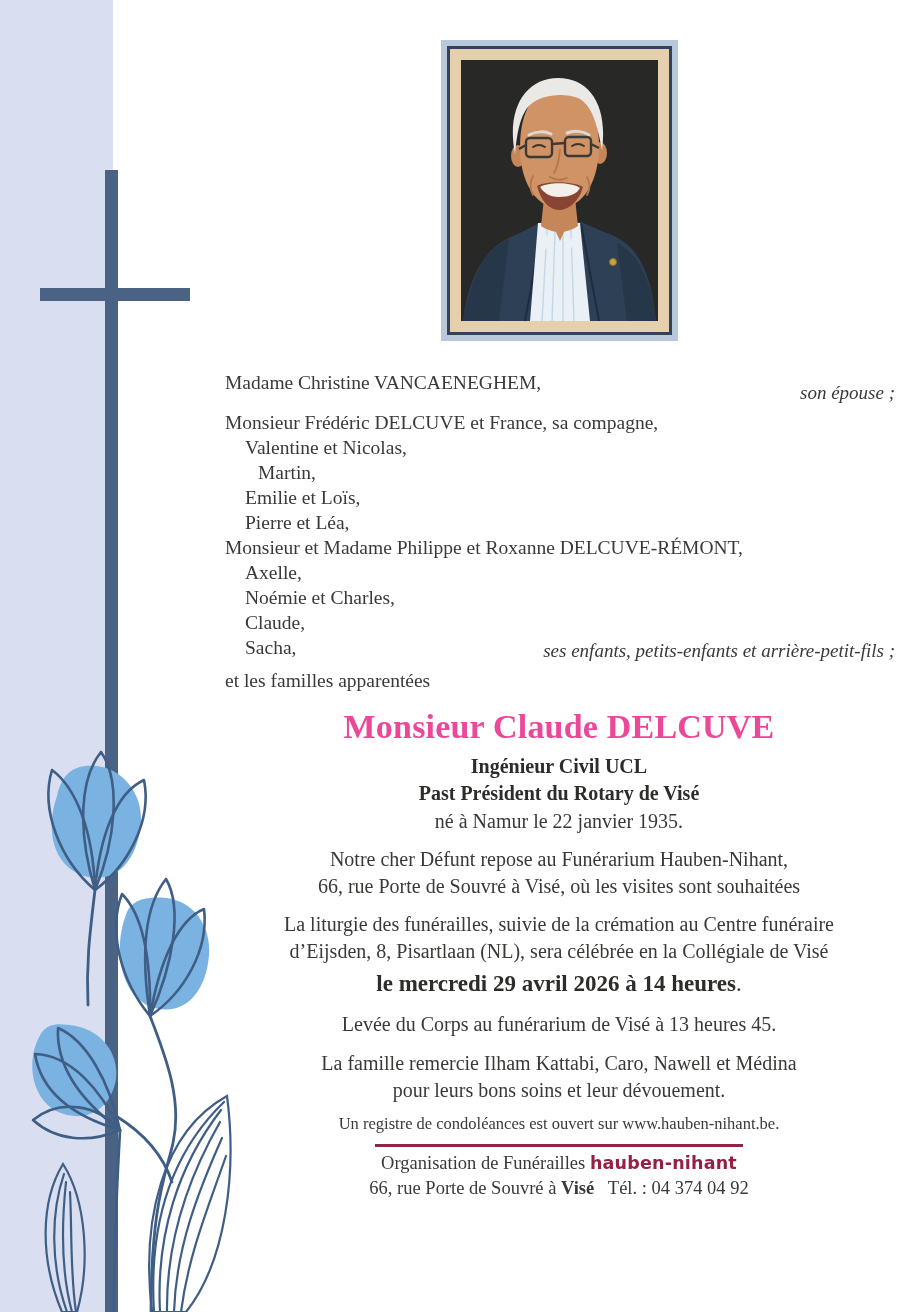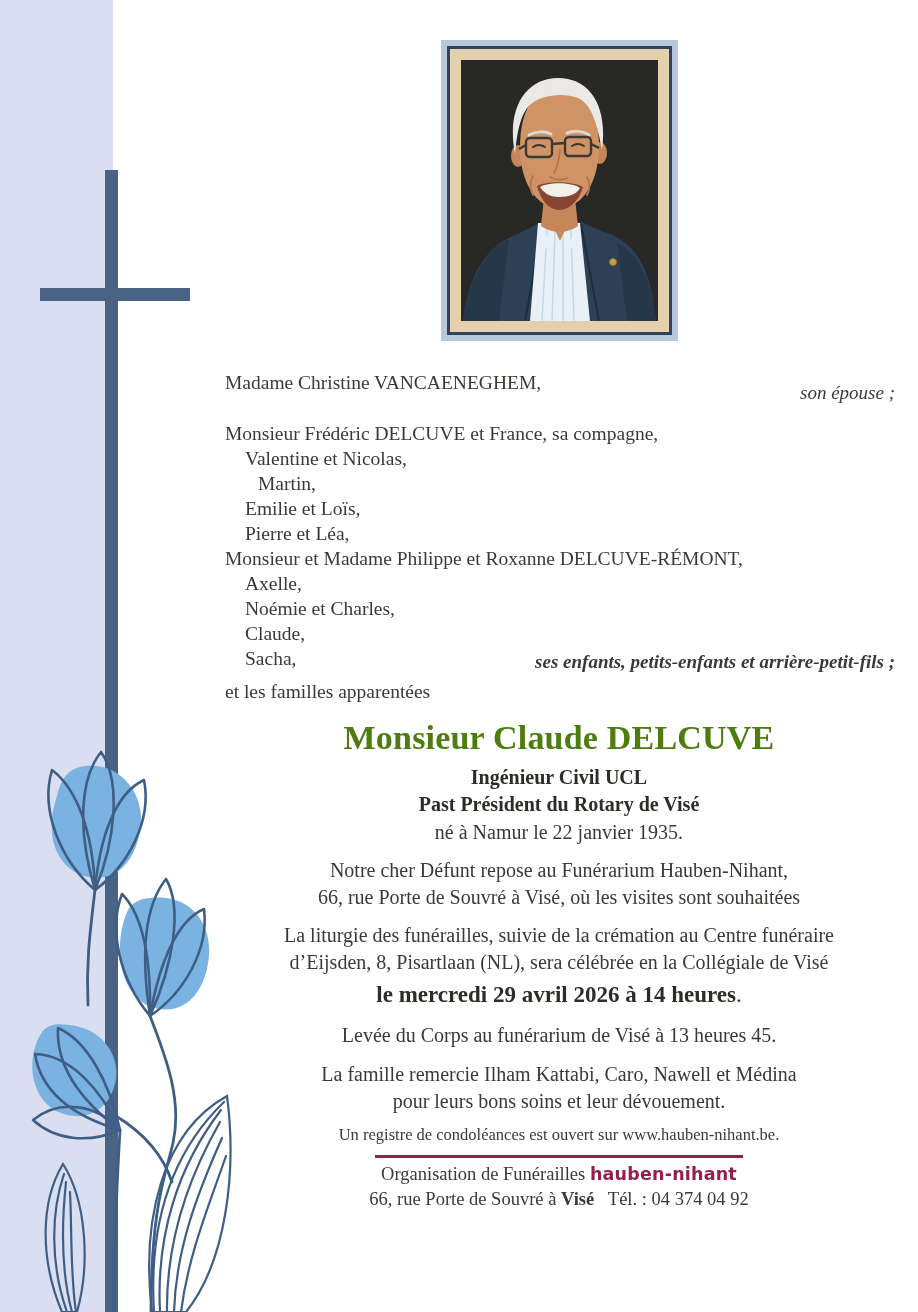--- a/index.html
+++ b/index.html
@@ -28,29 +28,29 @@
   .glasses{fill:none;stroke:#3b3a36;stroke-width:2.4;}
   .facemark{fill:none;stroke:#b5764b;stroke-width:1.8;stroke-linecap:round;}
   .brow{fill:none;stroke:#ddd9d2;stroke-width:3;stroke-linecap:round;}
   .eye{fill:none;stroke:#40322a;stroke-width:2;stroke-linecap:round;}
 
   .content{position:absolute;left:200px;top:361px;width:718px;}
   .r{font-size:19.5px;line-height:25px;padding-left:25px;}
   .ind1{padding-left:45px;} .ind2{padding-left:58px;}
   .split{display:flex;justify-content:space-between;align-items:flex-end;padding-right:23px;}
   .split > .lead{padding-left:0;}
-  .row1{margin-top:9px;margin-bottom:26px;}
+  .row1{margin-top:9px;margin-bottom:15px;}
   .note{font-style:italic;font-size:19px;white-space:nowrap;}
   .note-spouse{position:relative;top:10px;}
-  .note-children{position:relative;top:3px;font-weight:bold;}
+  .note-children{position:relative;top:3px;}
   .families{margin-top:8px;}
   .c{text-align:center;}
   .intro{font-size:20px;line-height:27px;}
   .intro-block{margin-top:11px;}
-  .title{margin-top:12px;font-size:34px;line-height:43px;font-weight:bold;color:#4d7c0f;letter-spacing:0.2px;}
+  .title{margin-top:12px;font-size:34px;line-height:43px;font-weight:bold;color:#ec4899;letter-spacing:0.2px;}
   .sub{font-size:20px;line-height:27px;font-weight:bold;color:#2e2c29;}
   .sub-block{margin-top:5px;}
   .birth{font-size:20px;line-height:27px;margin-top:1px;}
   .para{margin-top:11px;font-size:20px;line-height:27px;}
   .boldline-a{font-size:20.5px;font-weight:bold;line-height:28px;color:#2e2c29;}
   .boldline-a .dot,.boldline-b .dot{font-weight:normal;}
   .boldline-b{font-size:23px;font-weight:bold;line-height:31px;margin-top:3px;color:#2e2c29;}
   .single{margin-top:12px;font-size:20px;line-height:27px;}
   .register{margin-top:9px;font-size:16.5px;line-height:21px;}
   .sep{width:368px;height:3px;background:#8e2746;margin:10px auto 5px auto;}

